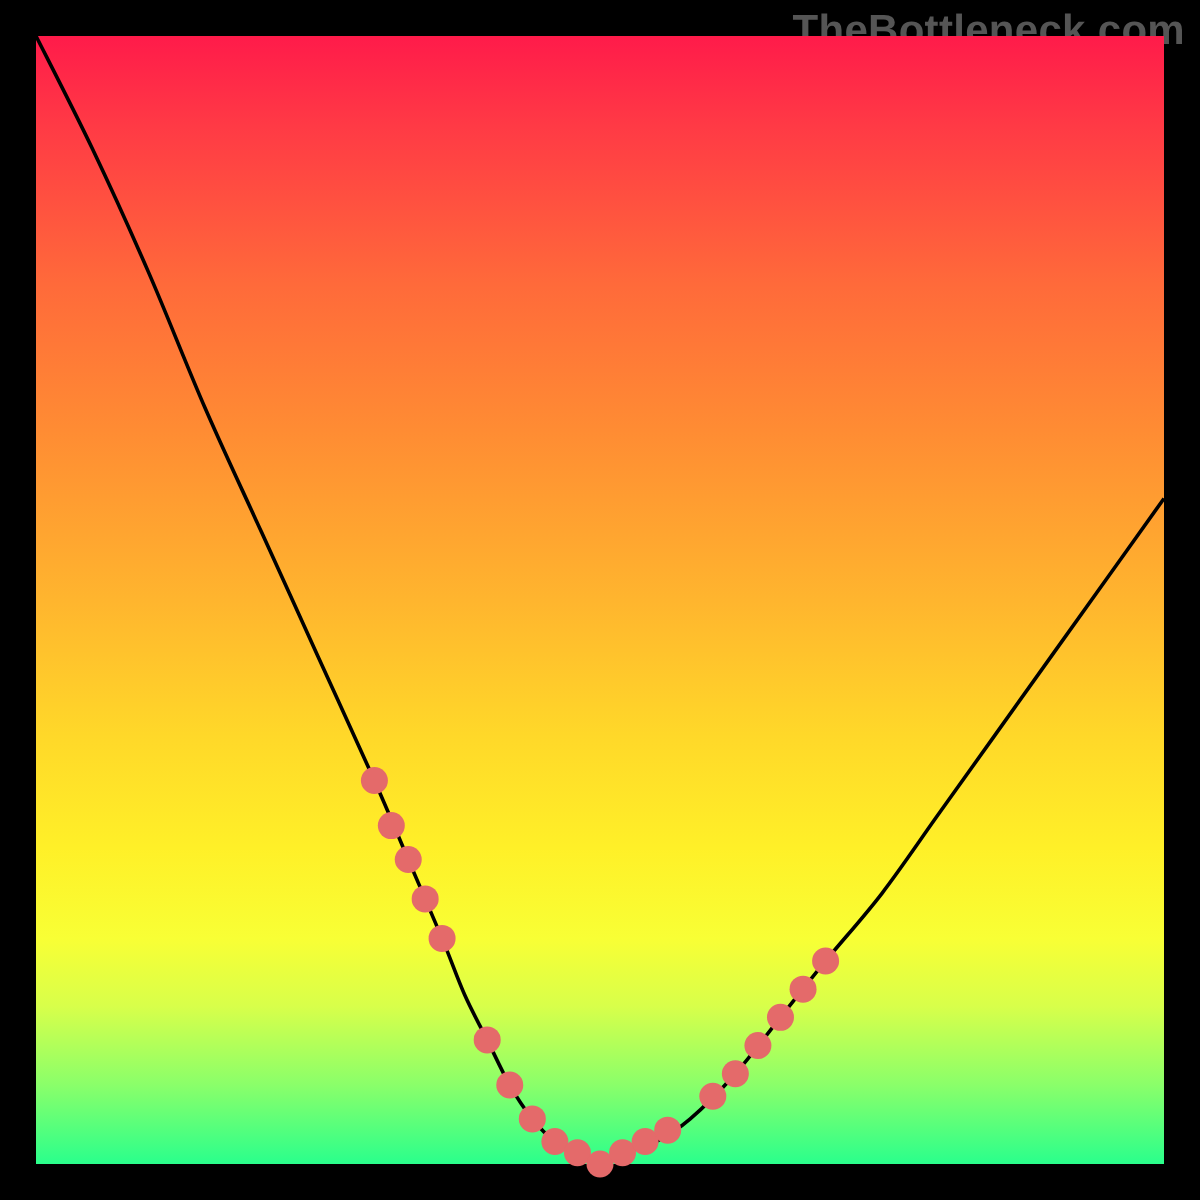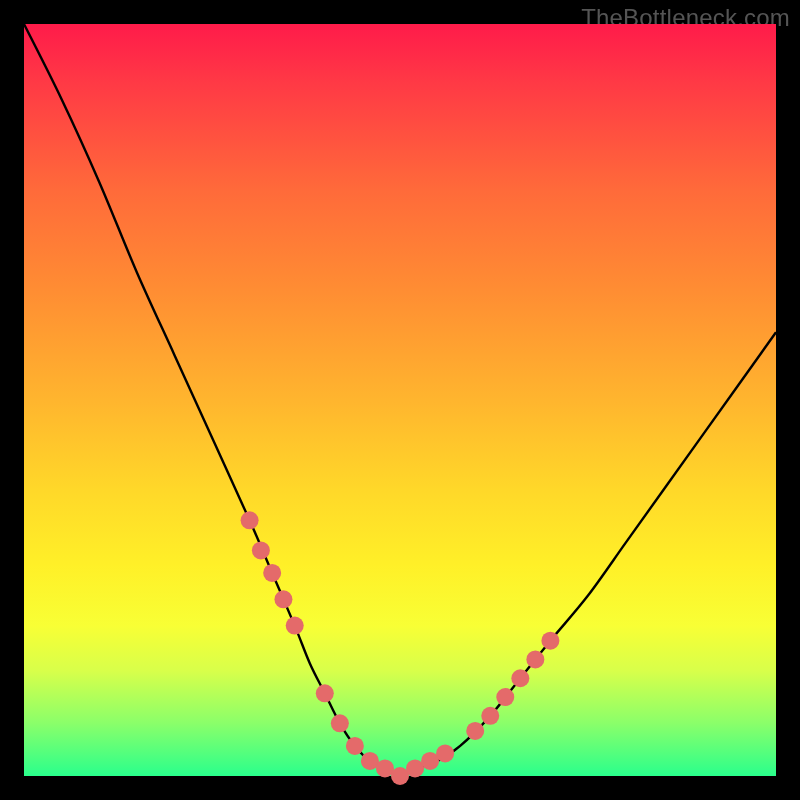--- a/index.html
+++ b/index.html
@@ -28,22 +28,22 @@
       #f8ff35 80%,
       #d8ff4a 86%,
       #8aff6a 93%,
       #2aff8c 100%);
   }
   .watermark {
     position: absolute;
     top: 4px;
     right: 10px;
     color: #555;
-    font-size: 24px;
-    font-weight: 400;
+    font-size: 28px;
+    font-weight: 700;
     letter-spacing: 0.2px;
     user-select: none;
   }
   svg.curve {
     position: absolute;
     left: 0;
     top: 0;
     width: 752px;
     height: 752px;
     overflow: visible;

